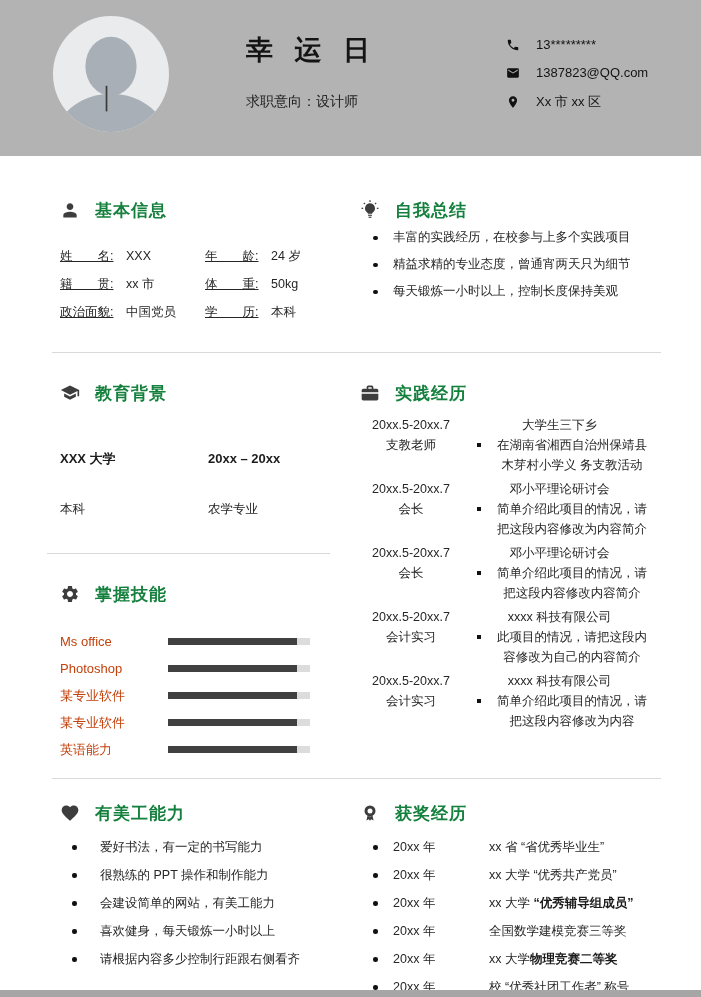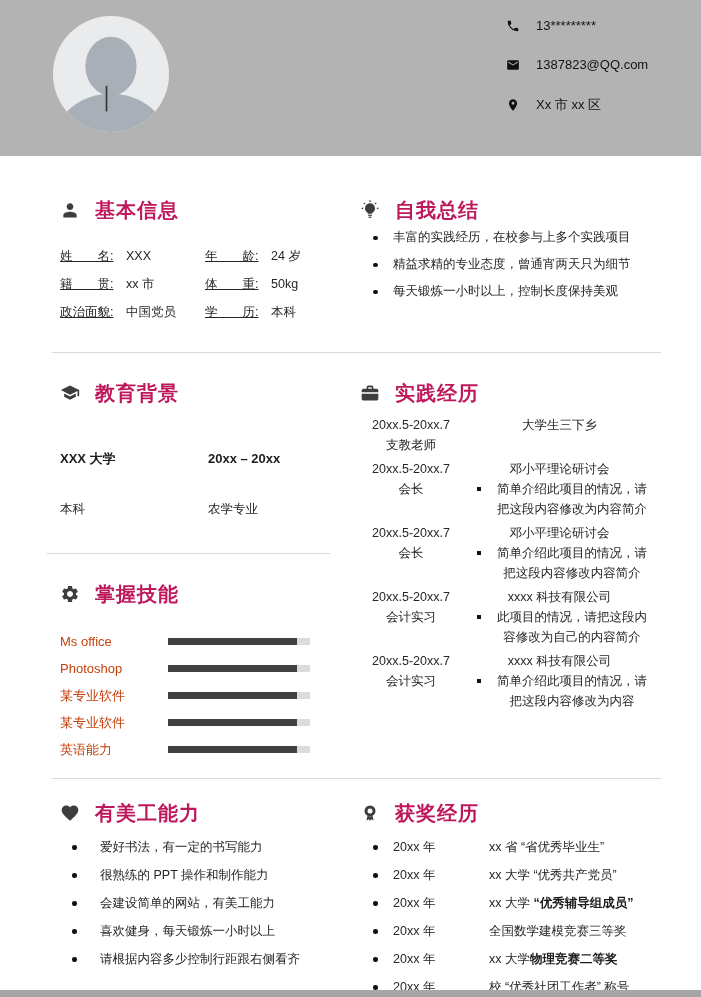--- a/index.html
+++ b/index.html
@@ -6,30 +6,30 @@
   html,body { background:#ffffff; }
   body { font-family:"Liberation Sans","DejaVu Sans",sans-serif; color:#3a3a3a; }
   .page { position:relative; width:701px; height:997px; margin:0 auto; background:#fff; overflow:hidden; }
 
   
   .header { position:relative; height:156px; background:#b3b3b3; }
   .avatar { position:absolute; left:52px; top:15px; width:118px; height:118px; }
   .name-block { position:absolute; left:246px; top:32px; }
   .name { font-size:27px; font-weight:bold; color:#141414; letter-spacing:7px; }
   .intent { margin-top:25px; font-size:14px; color:#1f1f1f; }
-  .contacts { position:absolute; left:506px; top:18px; display:flex; flex-direction:column; gap:24px; }
+  .contacts { position:absolute; left:506px; top:37px; display:flex; flex-direction:column; gap:13px; }
   .contact-row { display:flex; align-items:center; gap:16px; font-size:13px; color:#141414; }
   .contact-row svg { width:14px; height:14px; fill:#111; flex:0 0 auto; }
 
   
   .main { padding:40px 44px 0 60px; }
   .grid-row { display:grid; grid-template-columns:270px 297px; column-gap:30px; }
   .sec-head { display:flex; align-items:center; gap:15px; height:28px; }
   .sec-head svg { width:20px; height:20px; fill:#3d3d3d; flex:0 0 auto; }
-  .sec-title { font-size:20px; font-weight:bold; color:#be185d; letter-spacing:1px; }
+  .sec-title { font-size:17px; font-weight:bold; color:#15803d; letter-spacing:1px; }
 
   .divider-full { height:1px; background:#d9d9d9; width:calc(100% + 12px); margin-left:-8px; }
   .divider-left { height:1px; background:#d9d9d9; width:calc(100% + 13px); margin-left:-13px; margin-top:30px; }
   .div1 { margin-top:26px; }
   .div2 { margin-top:15px; }
 
   
   .fields { margin-top:18px; display:grid; grid-template-columns:145px 1fr; font-size:12.5px; color:#262626; }
   .field { line-height:28px; white-space:nowrap; }
   .field .lbl { display:inline-block; width:66px;text-decoration:underline; }
@@ -89,20 +89,24 @@
             </clipPath>
           </defs>
         <circle cx="60" cy="60" r="59" fill="#e9ebed"></circle>
         <g clip-path="url(#avclip)">
           <ellipse cx="60" cy="52" rx="26" ry="30" fill="#a8afb6"></ellipse>
           <ellipse cx="60" cy="130" rx="58" ry="50" fill="#a8afb6"></ellipse>
           <rect x="54.6" y="72" width="1.7" height="26" fill="#3a3a3a"></rect>
         </g>
       </svg>
     </div>
+    <div class="name-block">
+      <div class="name">幸 运 日</div>
+      <div class="intent">求职意向：设计师</div>
+    </div>
     <div class="contacts">
       <div class="contact-row">
         <svg viewBox="0 0 24 24">
             <path d="M6.6 10.8c1.4 2.8 3.8 5.1 6.6 6.6l2.2-2.2c.3-.3.7-.4 1-.2 1.1.4 2.3.6 3.6.6.6 0 1 .4 1 1V20c0 .6-.4 1-1 1C10.6 21 3 13.4 3 4c0-.6.4-1 1-1h3.5c.6 0 1 .4 1 1 0 1.2.2 2.4.6 3.6.1.3 0 .7-.2 1l-2.3 2.2z"></path>
           </svg>
         <span>13*********</span>
       </div>
       <div class="contact-row">
         <svg viewBox="0 0 24 24">
             <path d="M20 4H4c-1.1 0-2 .9-2 2v12c0 1.1.9 2 2 2h16c1.1 0 2-.9 2-2V6c0-1.1-.9-2-2-2zm0 4l-8 5-8-5V6l8 5 8-5v2z"></path>
@@ -230,20 +234,24 @@
           <span class="sec-title">实践经历</span>
         </div>
         <div class="practice-list">
           <div class="p-item">
             <div class="p-left">
                 <div>20xx.5-20xx.7</div>
                 <div>支教老师</div>
               </div>
             <div>
                 <div class="p-org">大学生三下乡</div>
+              <div class="p-desc">
+                  <span class="sq"></span>
+                  <span class="txt">在湖南省湘西自治州保靖县木芽村小学义 务支教活动</span>
+                </div>
               </div>
           </div>
           <div class="p-item">
             <div class="p-left">
                 <div>20xx.5-20xx.7</div>
                 <div>会长</div>
               </div>
             <div>
                 <div class="p-org">邓小平理论研讨会</div>
               <div class="p-desc">

